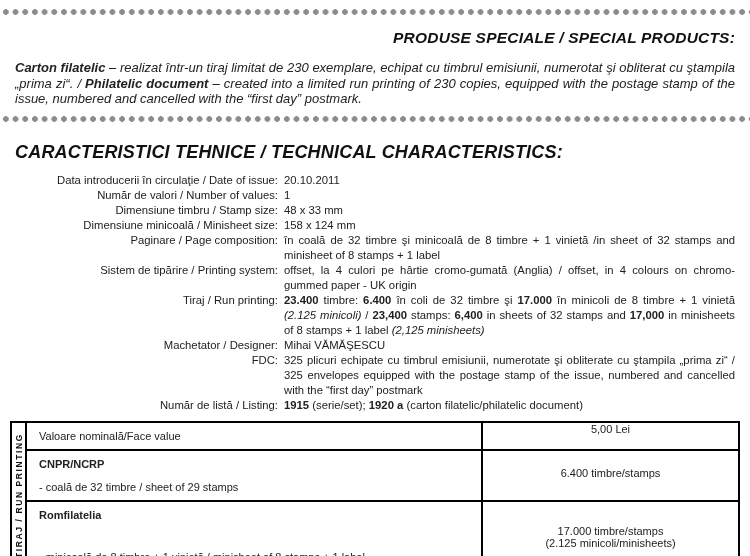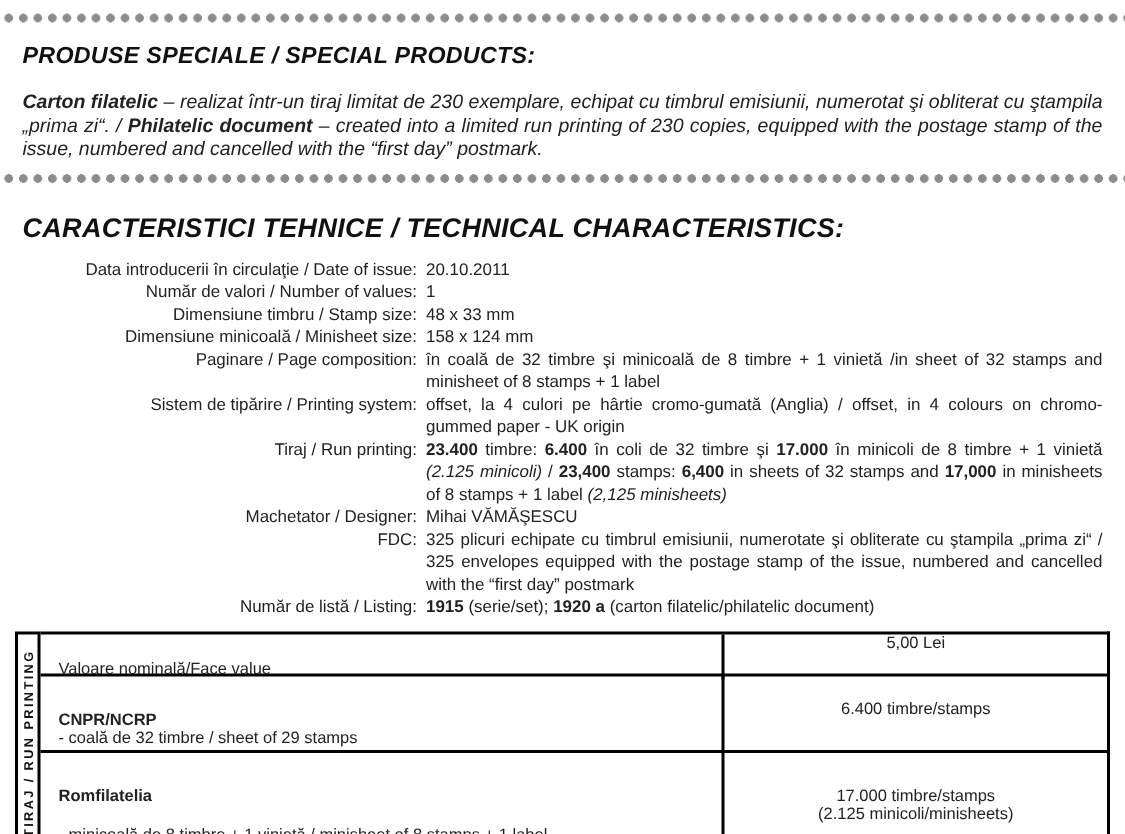--- a/index.html
+++ b/index.html
@@ -14,21 +14,21 @@
   .dotted{
     height:6px;width:750px;
     background-image:radial-gradient(circle closest-side,var(--dot-color,#8c8c8c) 90%,transparent 100%);
     background-size:9.7px 6px;background-repeat:repeat-x;background-position:1px 0;
   }
   .dotted.top{margin-top:9px;}
   .dotted.mid{margin-top:9px;}
 
   
   h1,h2{font-style:italic;font-weight:bold;color:#111;}
-  h1{font-size:15.5px;margin:14px 15px 0 15px;letter-spacing:.2px;}
+  h1{font-size:15.5px;margin:14px 15px 0 15px;letter-spacing:.2px;text-align:right;}
   h2{font-size:18px;margin:20px 15px 0 15px;letter-spacing:.2px;}
 
   
   .intro{
     margin:13px 15px 0 15px;font-style:italic;font-size:13px;line-height:15.5px;
     text-align:justify;color:#222;
   }
   .intro .b{font-weight:bold;font-style:italic;}
 
   
@@ -51,21 +51,21 @@
   }
   .rows{flex:1;border:2px solid #000;border-left:none;margin-left:0;}
   .prow{display:flex;border-bottom:2px solid #000;box-sizing:border-box;}
   .prow:last-child{border-bottom:none;}
   .prow.h0{height:28px;}
   .prow.h1{height:51px;}
   .prow.h2{height:68px;}
   .pdesc{
     flex:1;border-right:2px solid #000;box-sizing:border-box;
     display:flex;flex-direction:column;justify-content:space-between;
-    padding:23px 10px 7px 12px;font-size:11px;color:#222;
+    padding:7px 10px 7px 12px;font-size:11px;color:#222;
   }
   .prow.h0 .pdesc{justify-content:center;}
   .pdesc .ptitle{font-weight:bold;}
   .prow.h0 .pdesc .ptitle{font-weight:normal;}
   .pval{
     width:255px;flex:none;box-sizing:border-box;
     display:flex;flex-direction:column;justify-content:flex-end;align-items:center;
     text-align:center;font-size:11px;line-height:12.5px;color:#222;
     padding-bottom:20px;
   }

